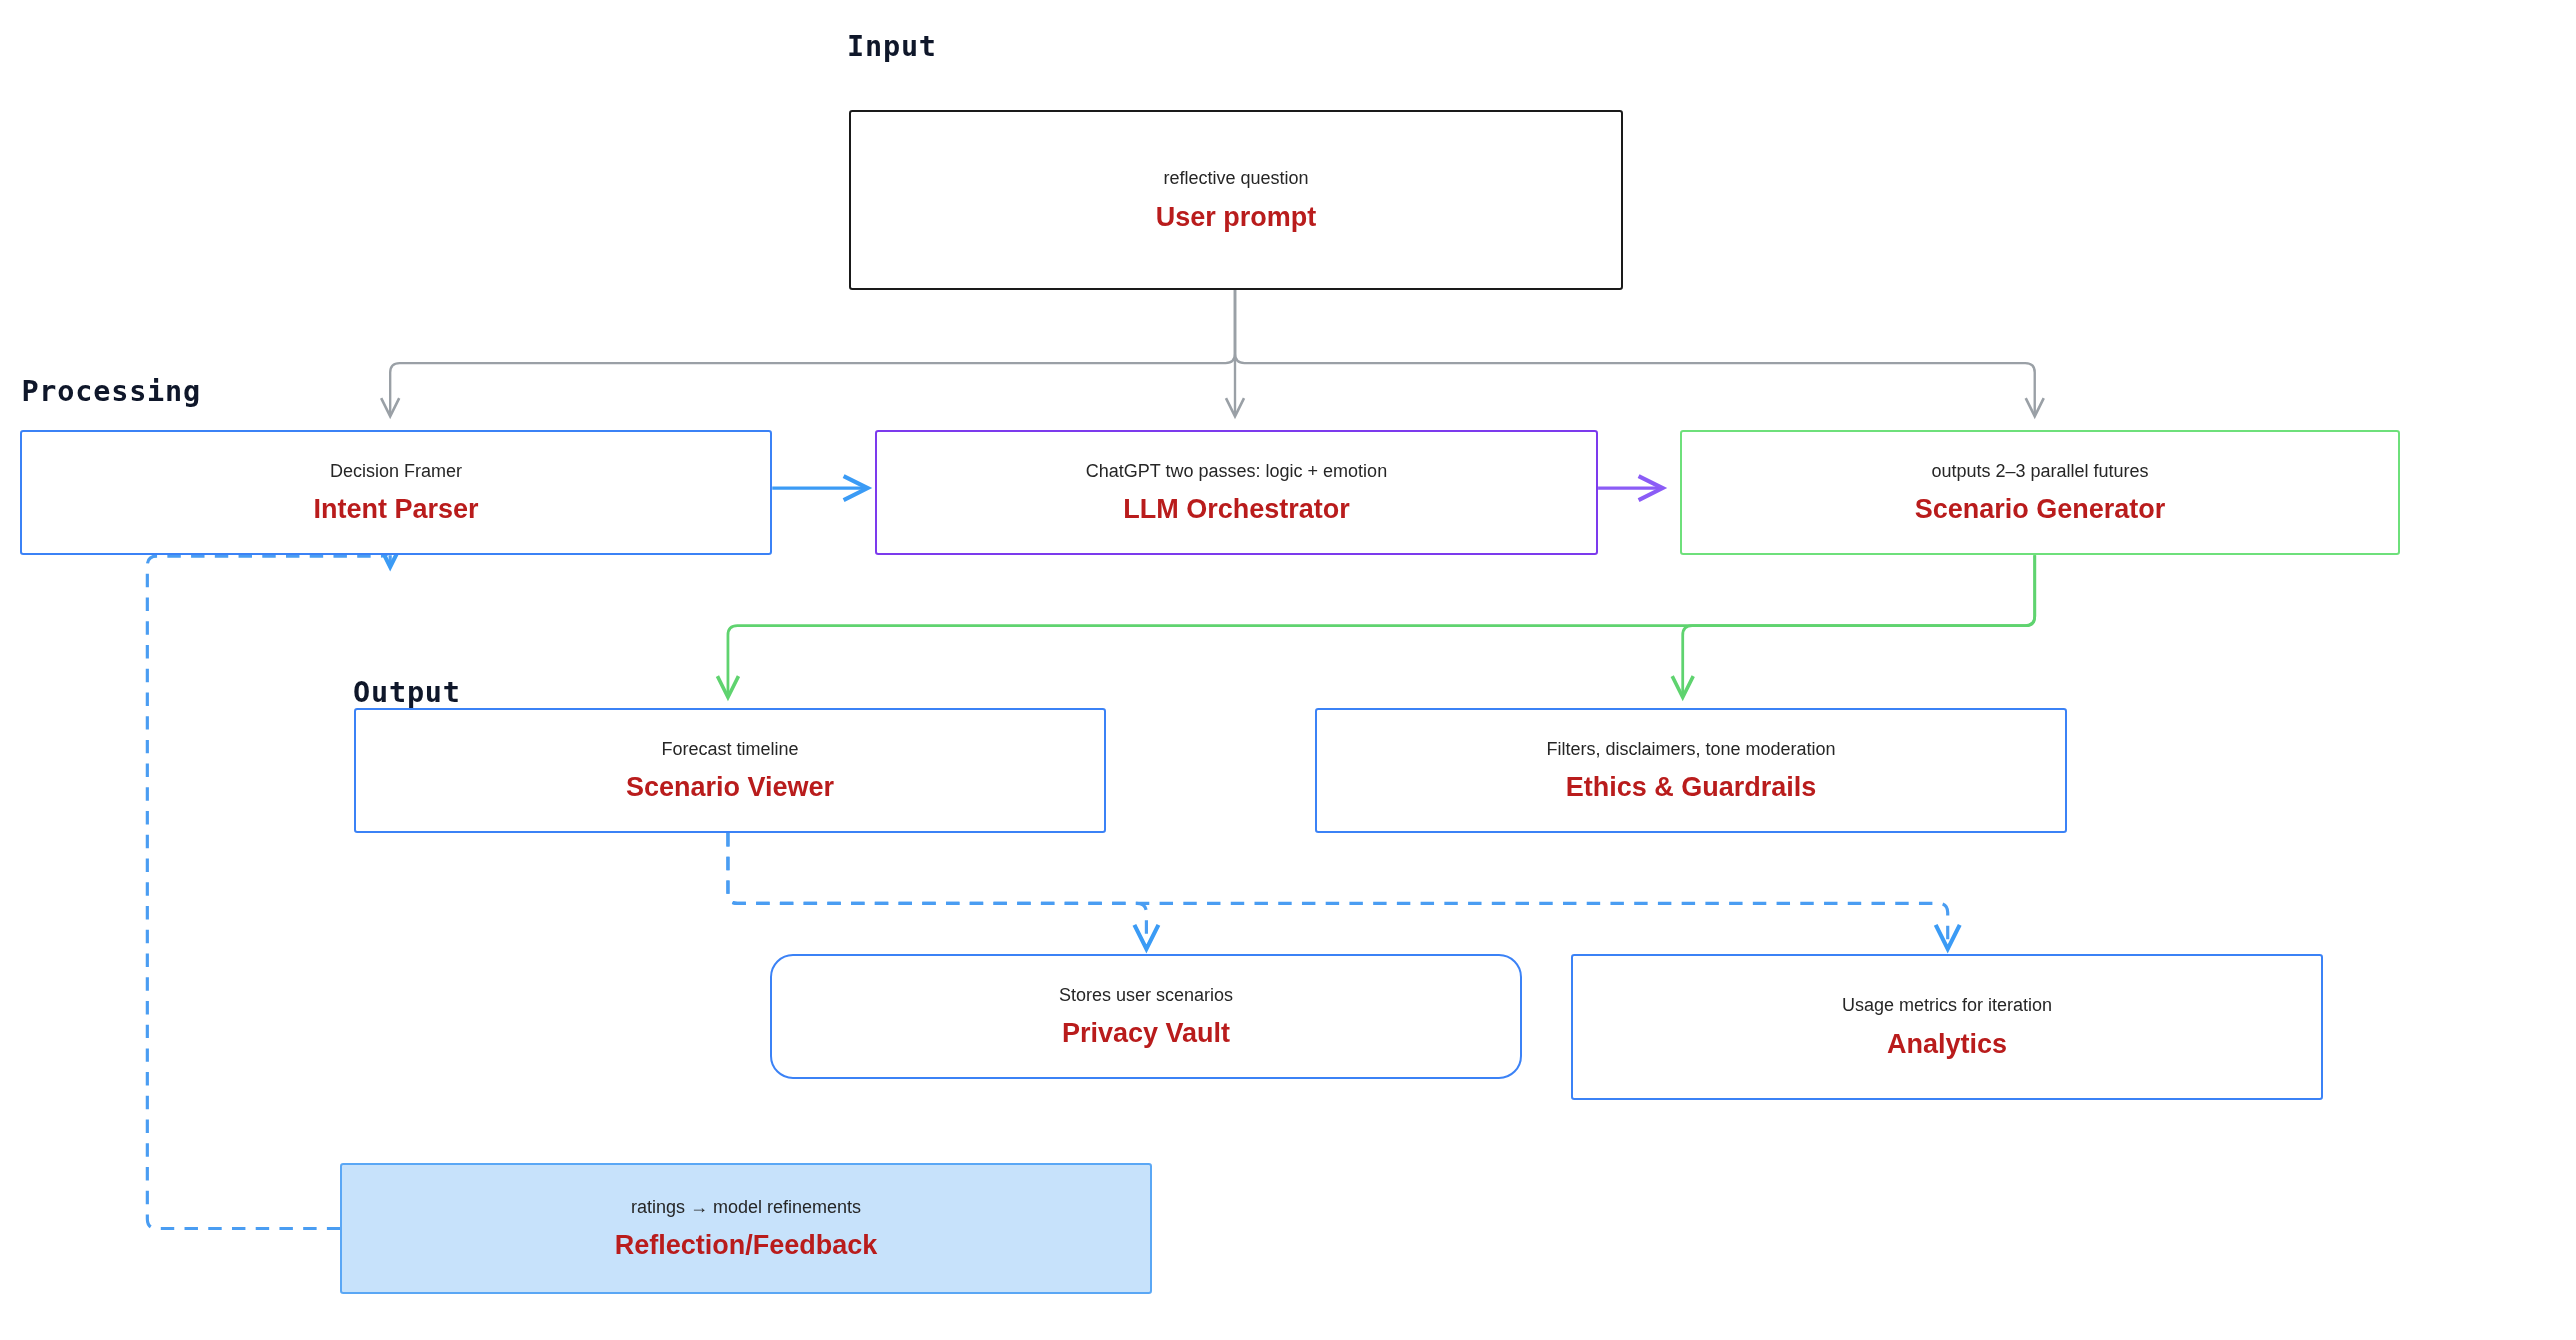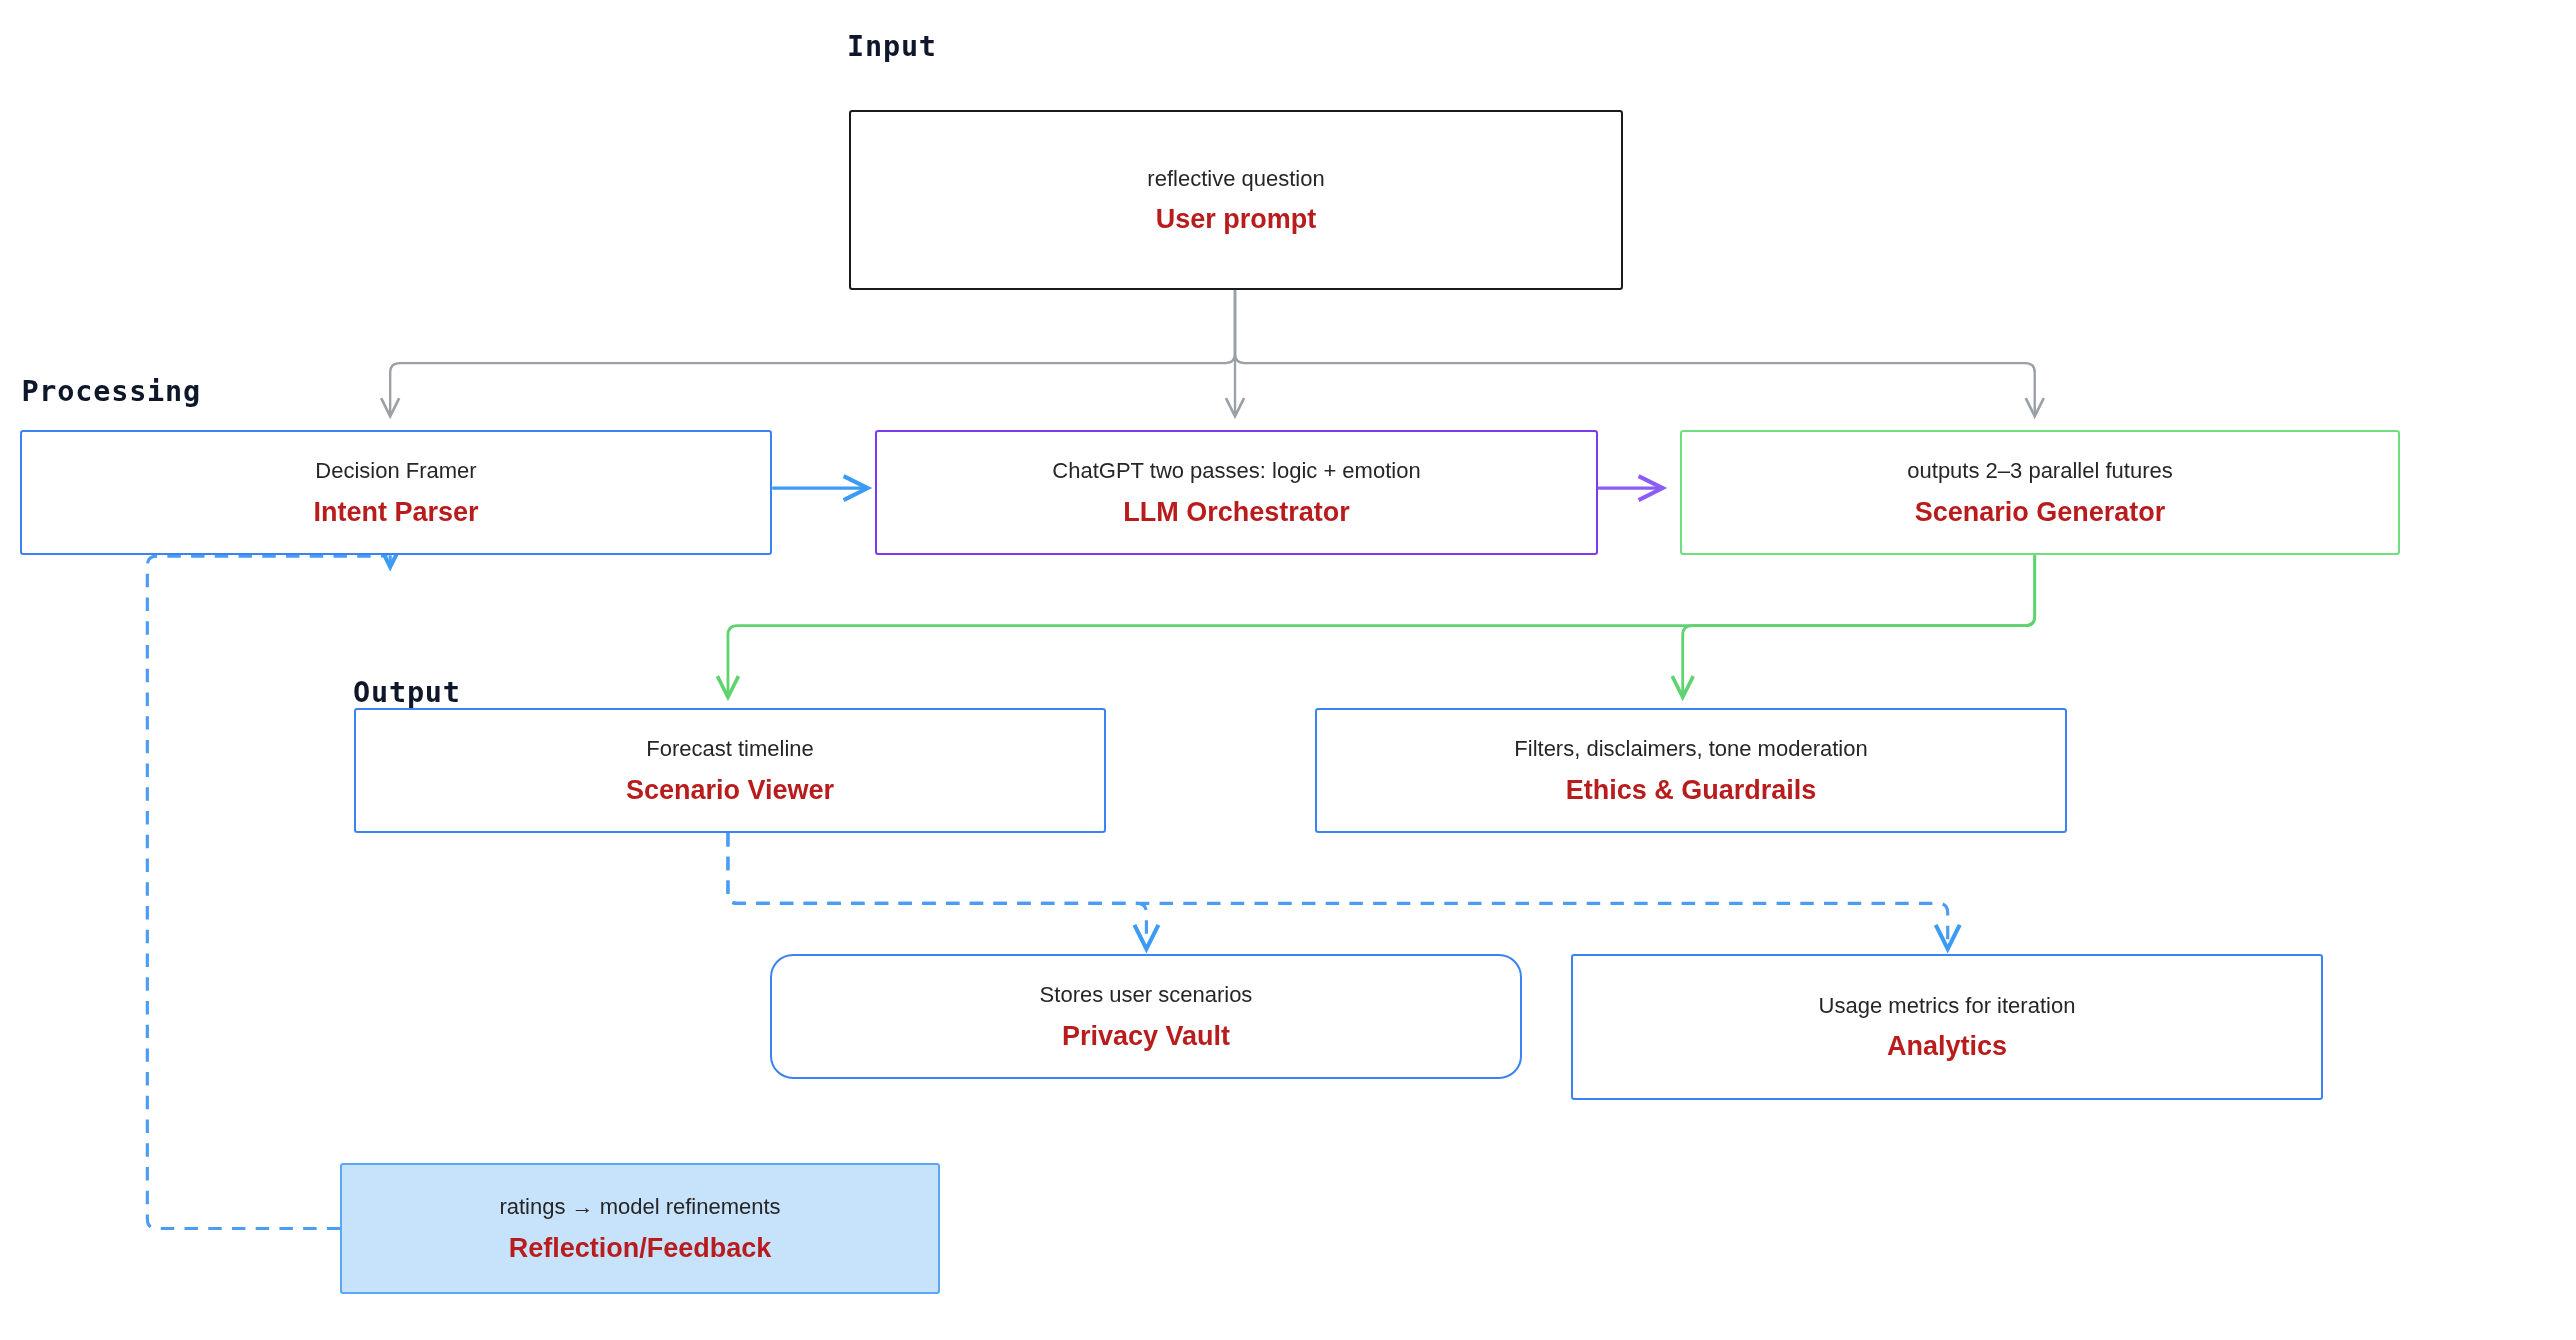--- a/index.html
+++ b/index.html
@@ -37,21 +37,21 @@
     border:2.4px solid #3b82f6;
     border-radius:3.2px;
     display:flex;
     flex-direction:column;
     align-items:center;
     justify-content:center;
     text-align:center;
     padding:8px 14.2px;
   }
   .node .sub{
-    font-size:22px;
+    font-size:18px;
     line-height:1.25;
     color:#262626;
     font-weight:400;
     margin-bottom:11px;
     white-space:nowrap;
   }
   .node .title{
     font-size:27px;
     line-height:1.2;
     color:#b91c1c;
@@ -147,19 +147,19 @@
   <div class="node" style="left:770px; top:954px; width:752px; height:125px;border-radius:23px;">
     <div class="sub">Stores user scenarios</div>
     <div class="title">Privacy Vault</div>
   </div>
 
   <div class="node" style="left:1571px; top:954px; width:752px; height:146px;">
     <div class="sub">Usage metrics for iteration</div>
     <div class="title">Analytics</div>
   </div>
 
-  <div class="node filled" style="left:340px; top:1163px; width:600px; height:131px;">
+  <div class="node filled" style="left:340px; top:1163px; width:812px; height:131px;">
     <div class="sub">ratings → model refinements</div>
     <div class="title">Reflection/Feedback</div>
   </div>
 
 </div>
 
 
 </body></html>

